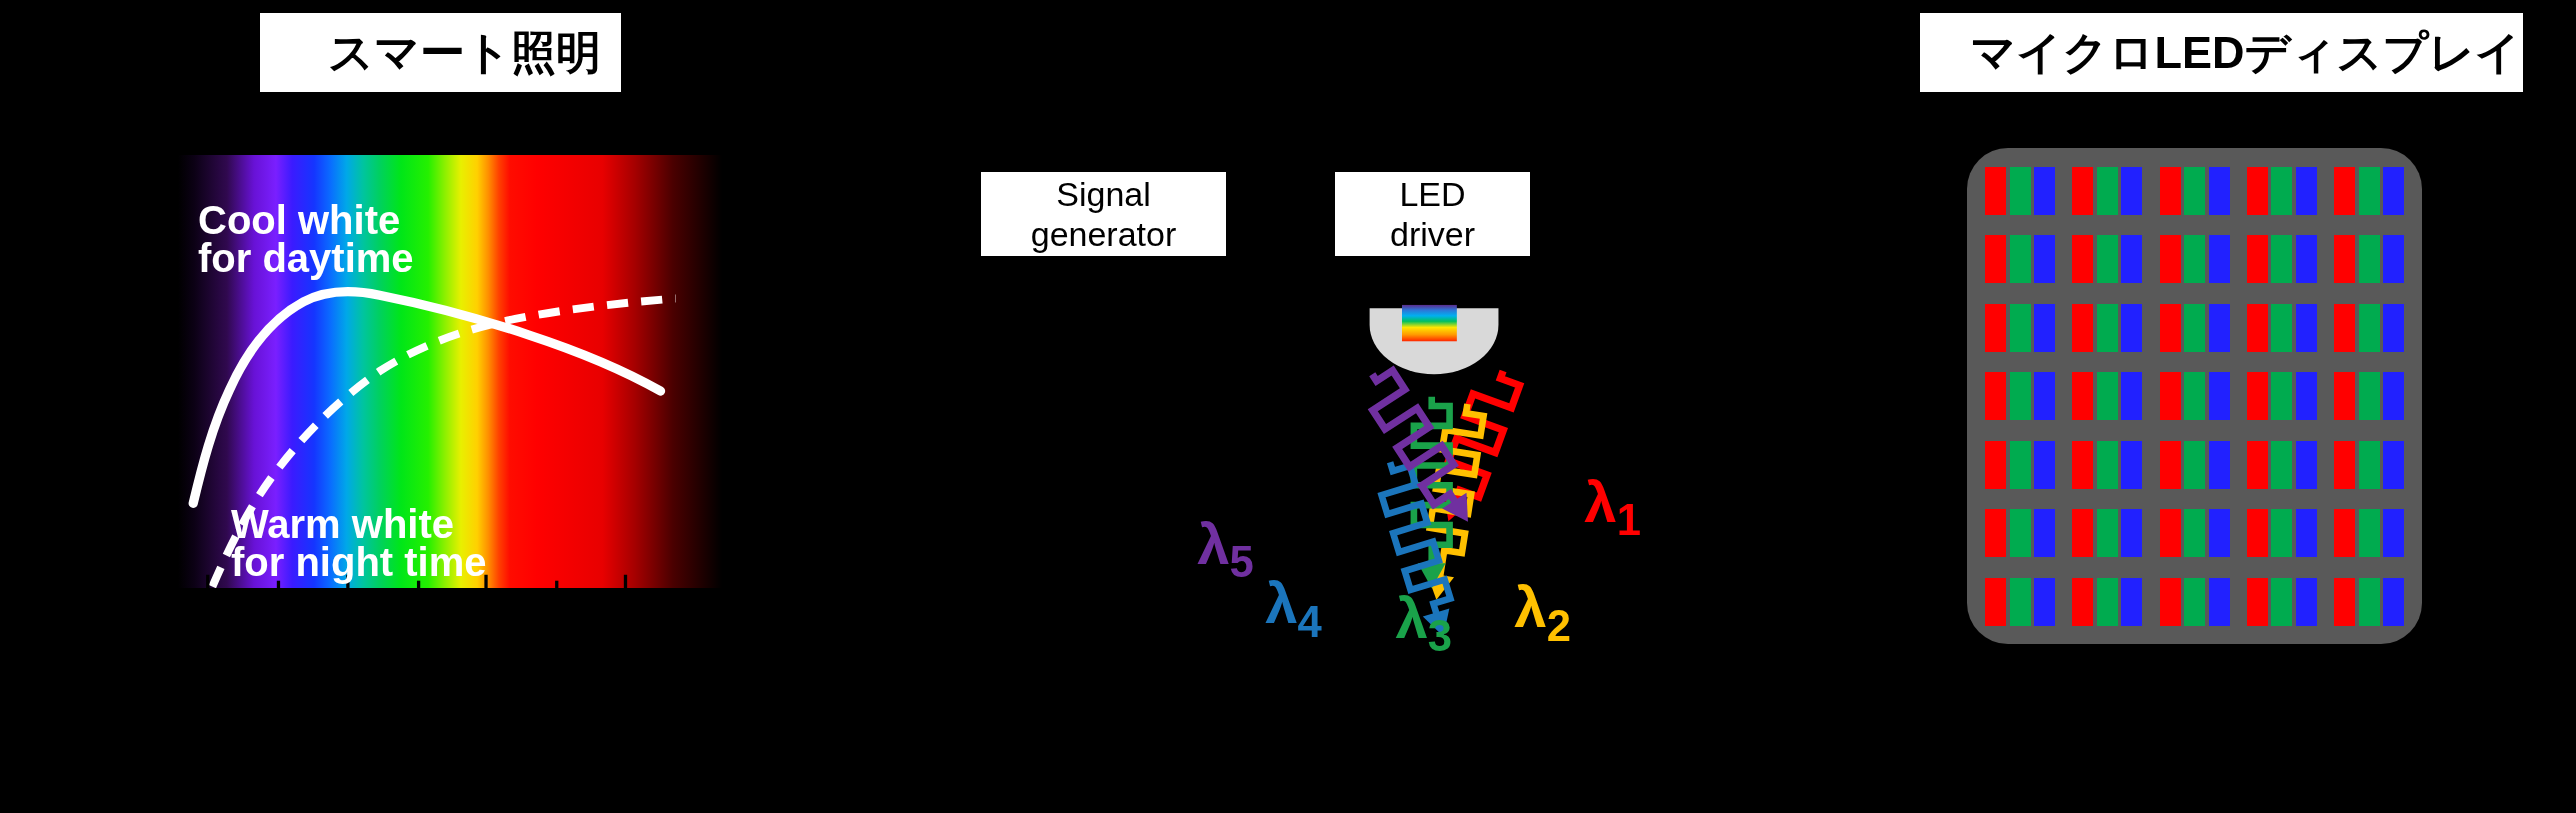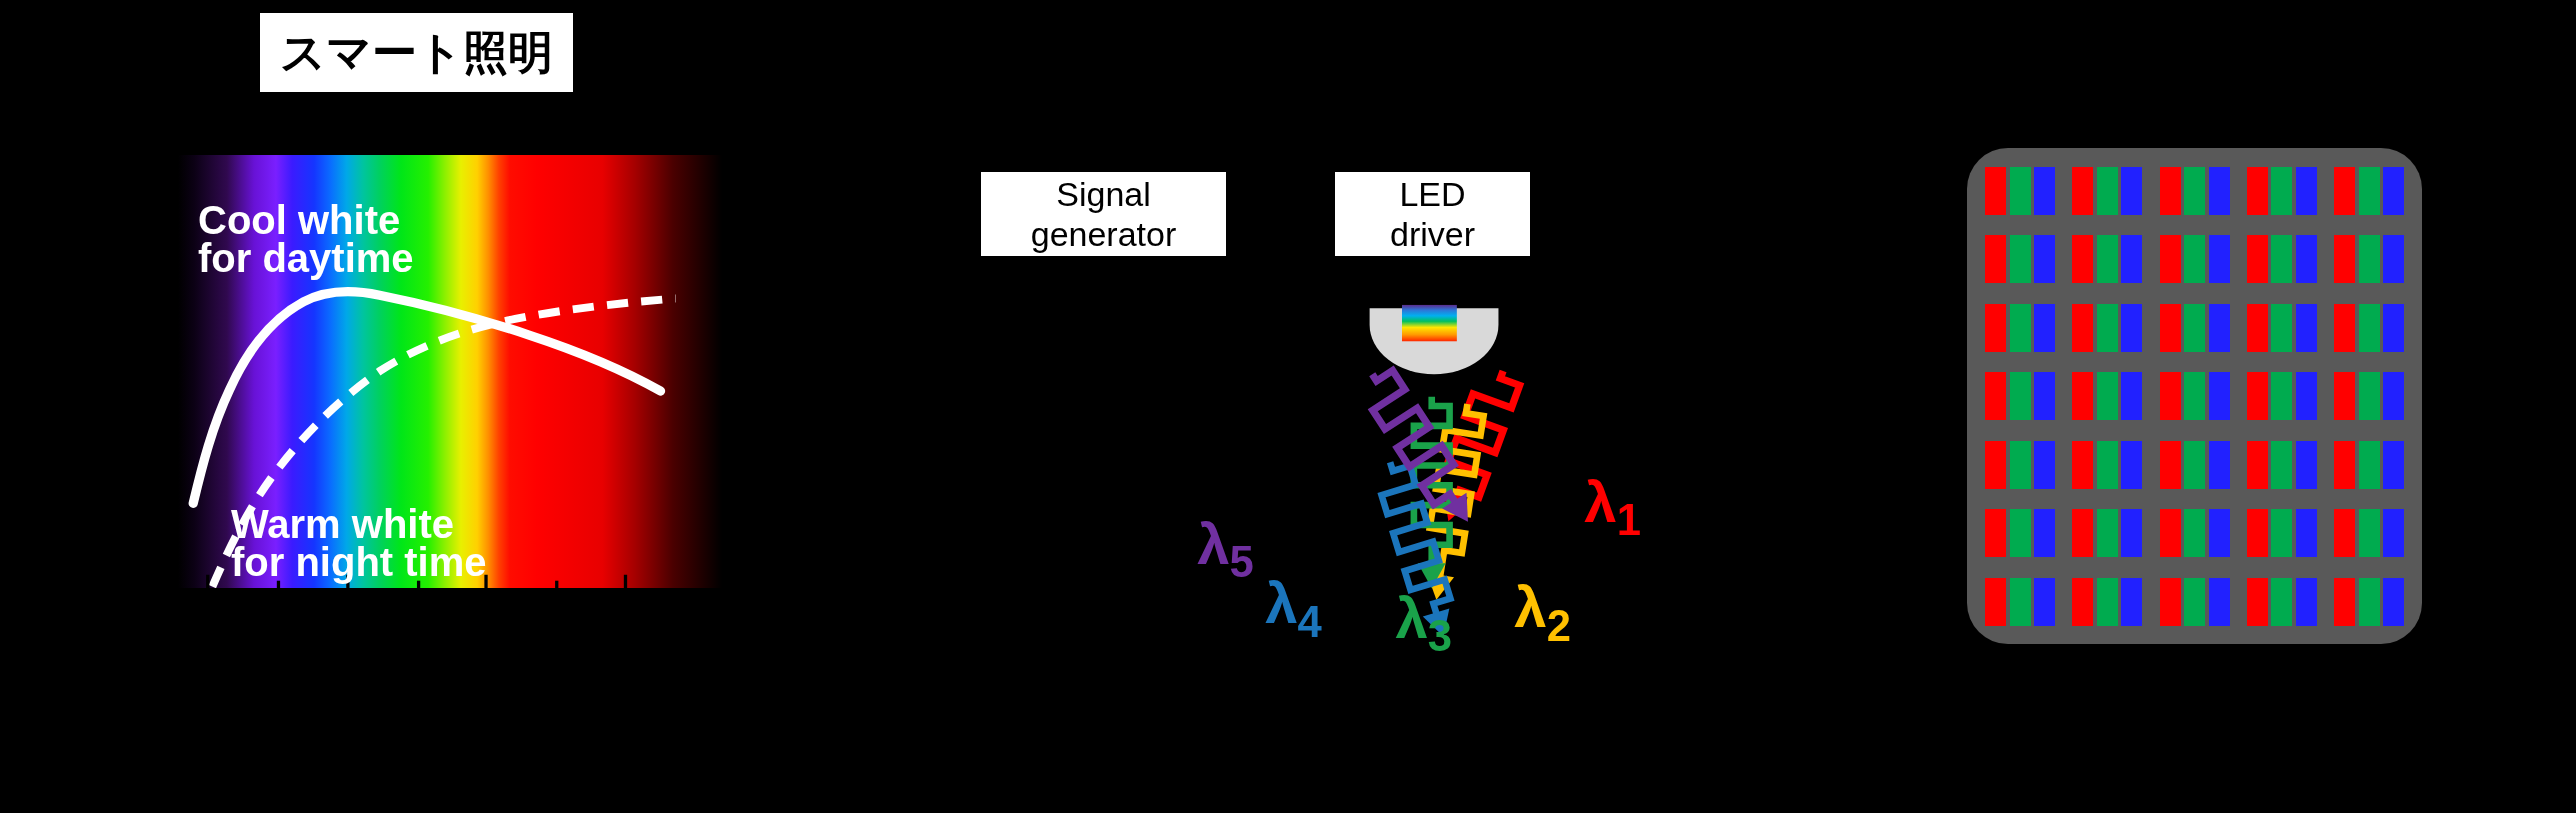--- a/index.html
+++ b/index.html
@@ -1,20 +1,20 @@
 <!DOCTYPE html>
 <html style="font-size:10.6px"><head>
 <meta charset="utf-8">
 <style>
   html,body{margin:0;padding:0;background:#000;}
   body{font-family:"Liberation Sans","DejaVu Sans",sans-serif;}
   #stage{position:relative;width:2576px;height:814px;background:#000;overflow:hidden;}
 
   .title-box{position:absolute;top:13.2px;height:79px;background:#ffffff;color:#000;
-    display:flex;align-items:center;justify-content:center;font-weight:bold;font-size:45px;white-space:nowrap;}
+    display:flex;align-items:center;justify-content:center;font-weight:bold;font-size:45px;white-space:nowrap;padding-left:48px;}
   #title-smart{left:260px;width:313px;}
   #title-lifi{left:1159px;width:443px;}
   #title-microled{left:1920px;width:555px;}
 
   
   #spectrum{position:absolute;left:178px;top:155px;width:544px;height:433px;
     background:linear-gradient(to right,
       #000000 0%, #0c0115 3%, #30094f 9%, #6812d6 14%, #7a1fff 18%,
       #3b1bff 21%, #1535ff 25%, #0a6cff 28%, #00a8e8 31%, #00c4a0 34%,
       #00d060 37%, #00e618 41%, #25f000 46%, #8af000 49%, #e8f000 52%,
@@ -126,20 +126,23 @@
       <polygon points="-22,228 22,228 0,266" fill="#7030a0"></polygon>
     </g>
 
     <text x="2398" y="790" font-size="88" font-weight="bold" fill="#ff0000"><tspan>λ</tspan><tspan font-size="66" dy="20">1</tspan></text>
     <text x="2292" y="950" font-size="88" font-weight="bold" fill="#ffc000"><tspan>λ</tspan><tspan font-size="66" dy="20">2</tspan></text>
     <text x="2112" y="966" font-size="88" font-weight="bold" fill="#1aa24a"><tspan>λ</tspan><tspan font-size="66" dy="20">3</tspan></text>
     <text x="1915" y="944" font-size="88" font-weight="bold" fill="#1b75bc"><tspan>λ</tspan><tspan font-size="66" dy="20">4</tspan></text>
     <text x="1812" y="854" font-size="88" font-weight="bold" fill="#7030a0"><tspan>λ</tspan><tspan font-size="66" dy="20">5</tspan></text>
   </svg>
 
+  <div class="title-box" id="title-microled">
+    <span>マイクロLEDディスプレイ</span>
+  </div>
 
   <div id="led-panel">
 
     <div id="pixel-grid" style="display:contents;"><div class="led-row">
           <div class="led-pixel">
             <div class="led-sub" style="background: rgb(255, 0, 0);"></div>
             <div class="led-sub" style="background: rgb(0, 171, 79);"></div>
             <div class="led-sub" style="background: rgb(33, 33, 255);"></div>
           </div>
           <div class="led-pixel">

